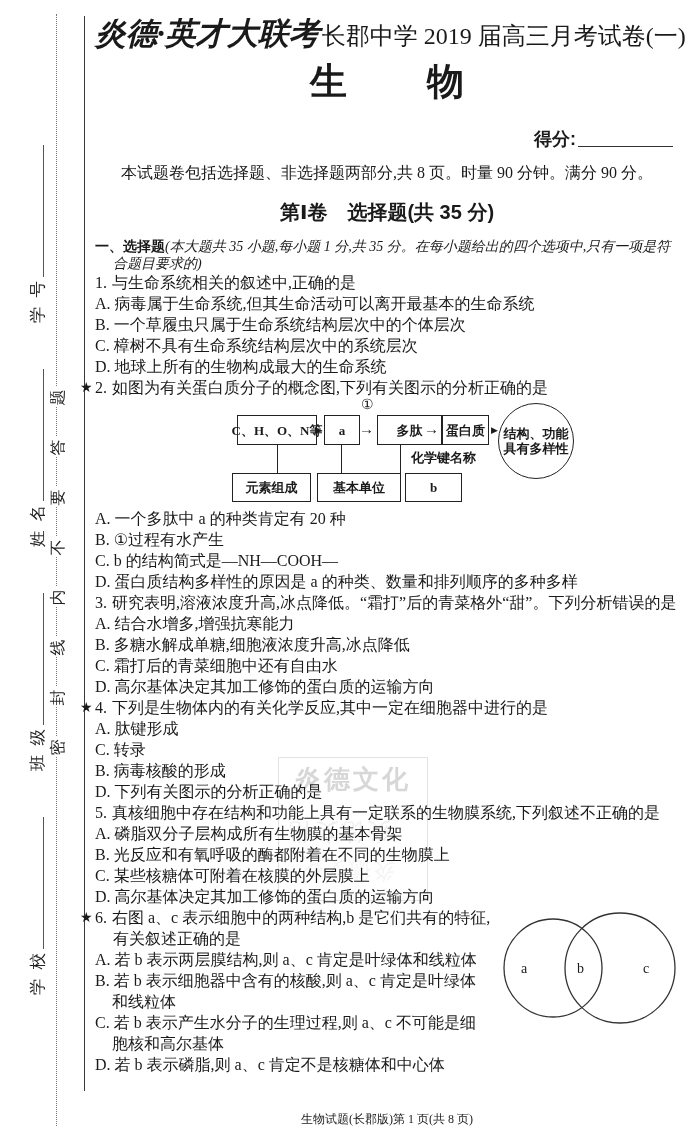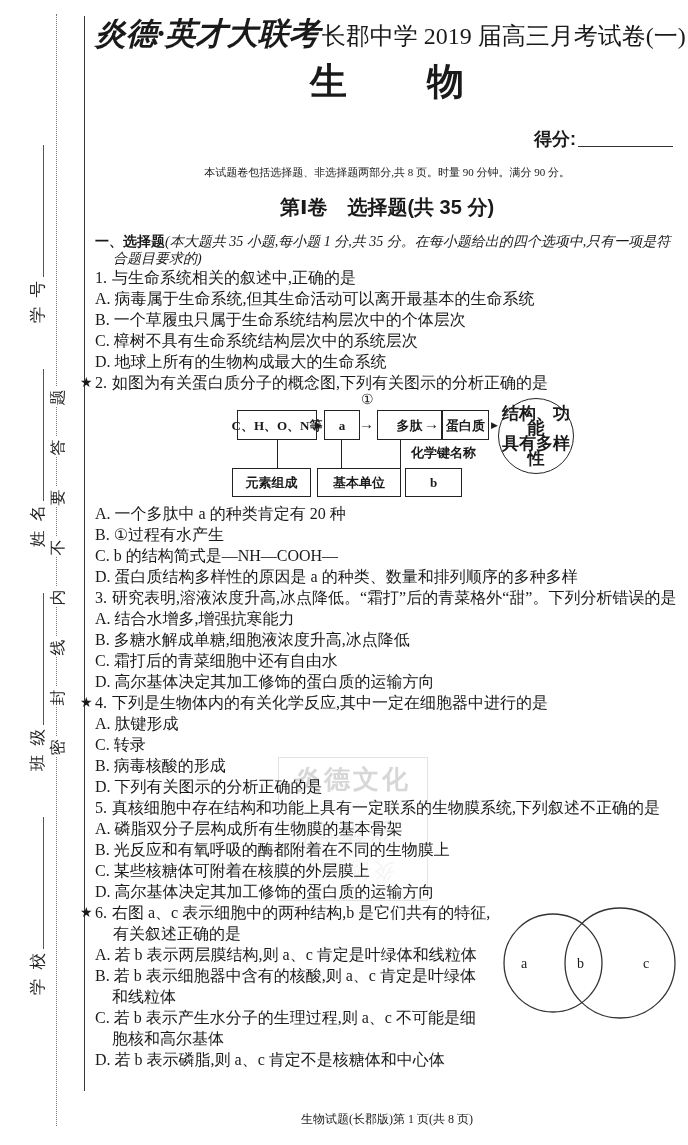--- a/index.html
+++ b/index.html
@@ -38,21 +38,21 @@
   .title{margin-top:18px;white-space:nowrap;font-size:24px;line-height:32px;}
   .title .cal{font-weight:900;font-style:italic;font-size:31px;margin-right:2px;}
   .subject{margin-top:8px;display:flex;justify-content:center;gap:80px;
     font-family:"Liberation Sans","DejaVu Sans",sans-serif;font-weight:700;
     font-size:37px;line-height:44px;}
   .score{margin-top:18px;display:flex;justify-content:flex-end;align-items:flex-end;
     padding-right:6px;height:26px;}
   .score-label{font-family:"Liberation Sans","DejaVu Sans",sans-serif;font-weight:700;
     font-size:18px;line-height:1;}
   .score-blank{width:95px;border-bottom:1.4px solid #333;height:2px;margin:0 0 1px 2px;}
-  .paper-note{margin-top:14px;text-align:center;font-size:11px;line-height:21px;}
+  .paper-note{margin-top:14px;text-align:center;font-size:16px;line-height:21px;}
   .section-title{margin-top:9px;text-align:center;
     font-family:"Liberation Sans","DejaVu Sans",sans-serif;font-weight:700;
     font-size:20px;line-height:27px;}
   .section-intro{margin-top:12px;font-size:14px;line-height:17px;
     padding-left:18px;text-indent:-18px;}
   .section-intro .lead{font-weight:700;}
   .section-intro .ibody{font-style:italic;}
 
   .q{font-size:16px;line-height:21px;}
   .q p{margin:0;}
@@ -62,21 +62,21 @@
   .opt{margin-left:33px;padding-left:17px;text-indent:-17px;}
 
   
   .cmap{position:relative;height:104px;margin:3px 0 3px 0;
     font-family:"Liberation Serif","DejaVu Serif",serif;}
   .cbox{position:absolute;border:1px solid #222;box-sizing:border-box;
     display:flex;align-items:center;justify-content:center;
     font-size:13px;font-weight:600;line-height:1;white-space:nowrap;background:transparent;}
   .cellipse{position:absolute;border:1px solid #222;border-radius:50%;box-sizing:border-box;
     display:flex;flex-direction:column;align-items:center;justify-content:center;
-    font-size:17px;font-weight:600;line-height:15px;text-align:center;}
+    font-size:13px;font-weight:600;line-height:15px;text-align:center;}
   .vline{position:absolute;width:0;border-left:1px solid #222;}
   .harrow{position:absolute;font-size:15px;font-weight:700;line-height:1;}
   .hhead{position:absolute;font-size:9px;line-height:1;}
   .circ1{position:absolute;font-size:14px;line-height:1;}
   .bondlbl{position:absolute;font-size:13px;font-weight:600;line-height:1;}
 
   
   .venn{float:right;width:182px;height:122px;position:relative;margin:0 0 2px 6px;}
   .venn svg{position:absolute;left:0;top:0;}
   .vlbl{position:absolute;font-size:14px;line-height:1;}

